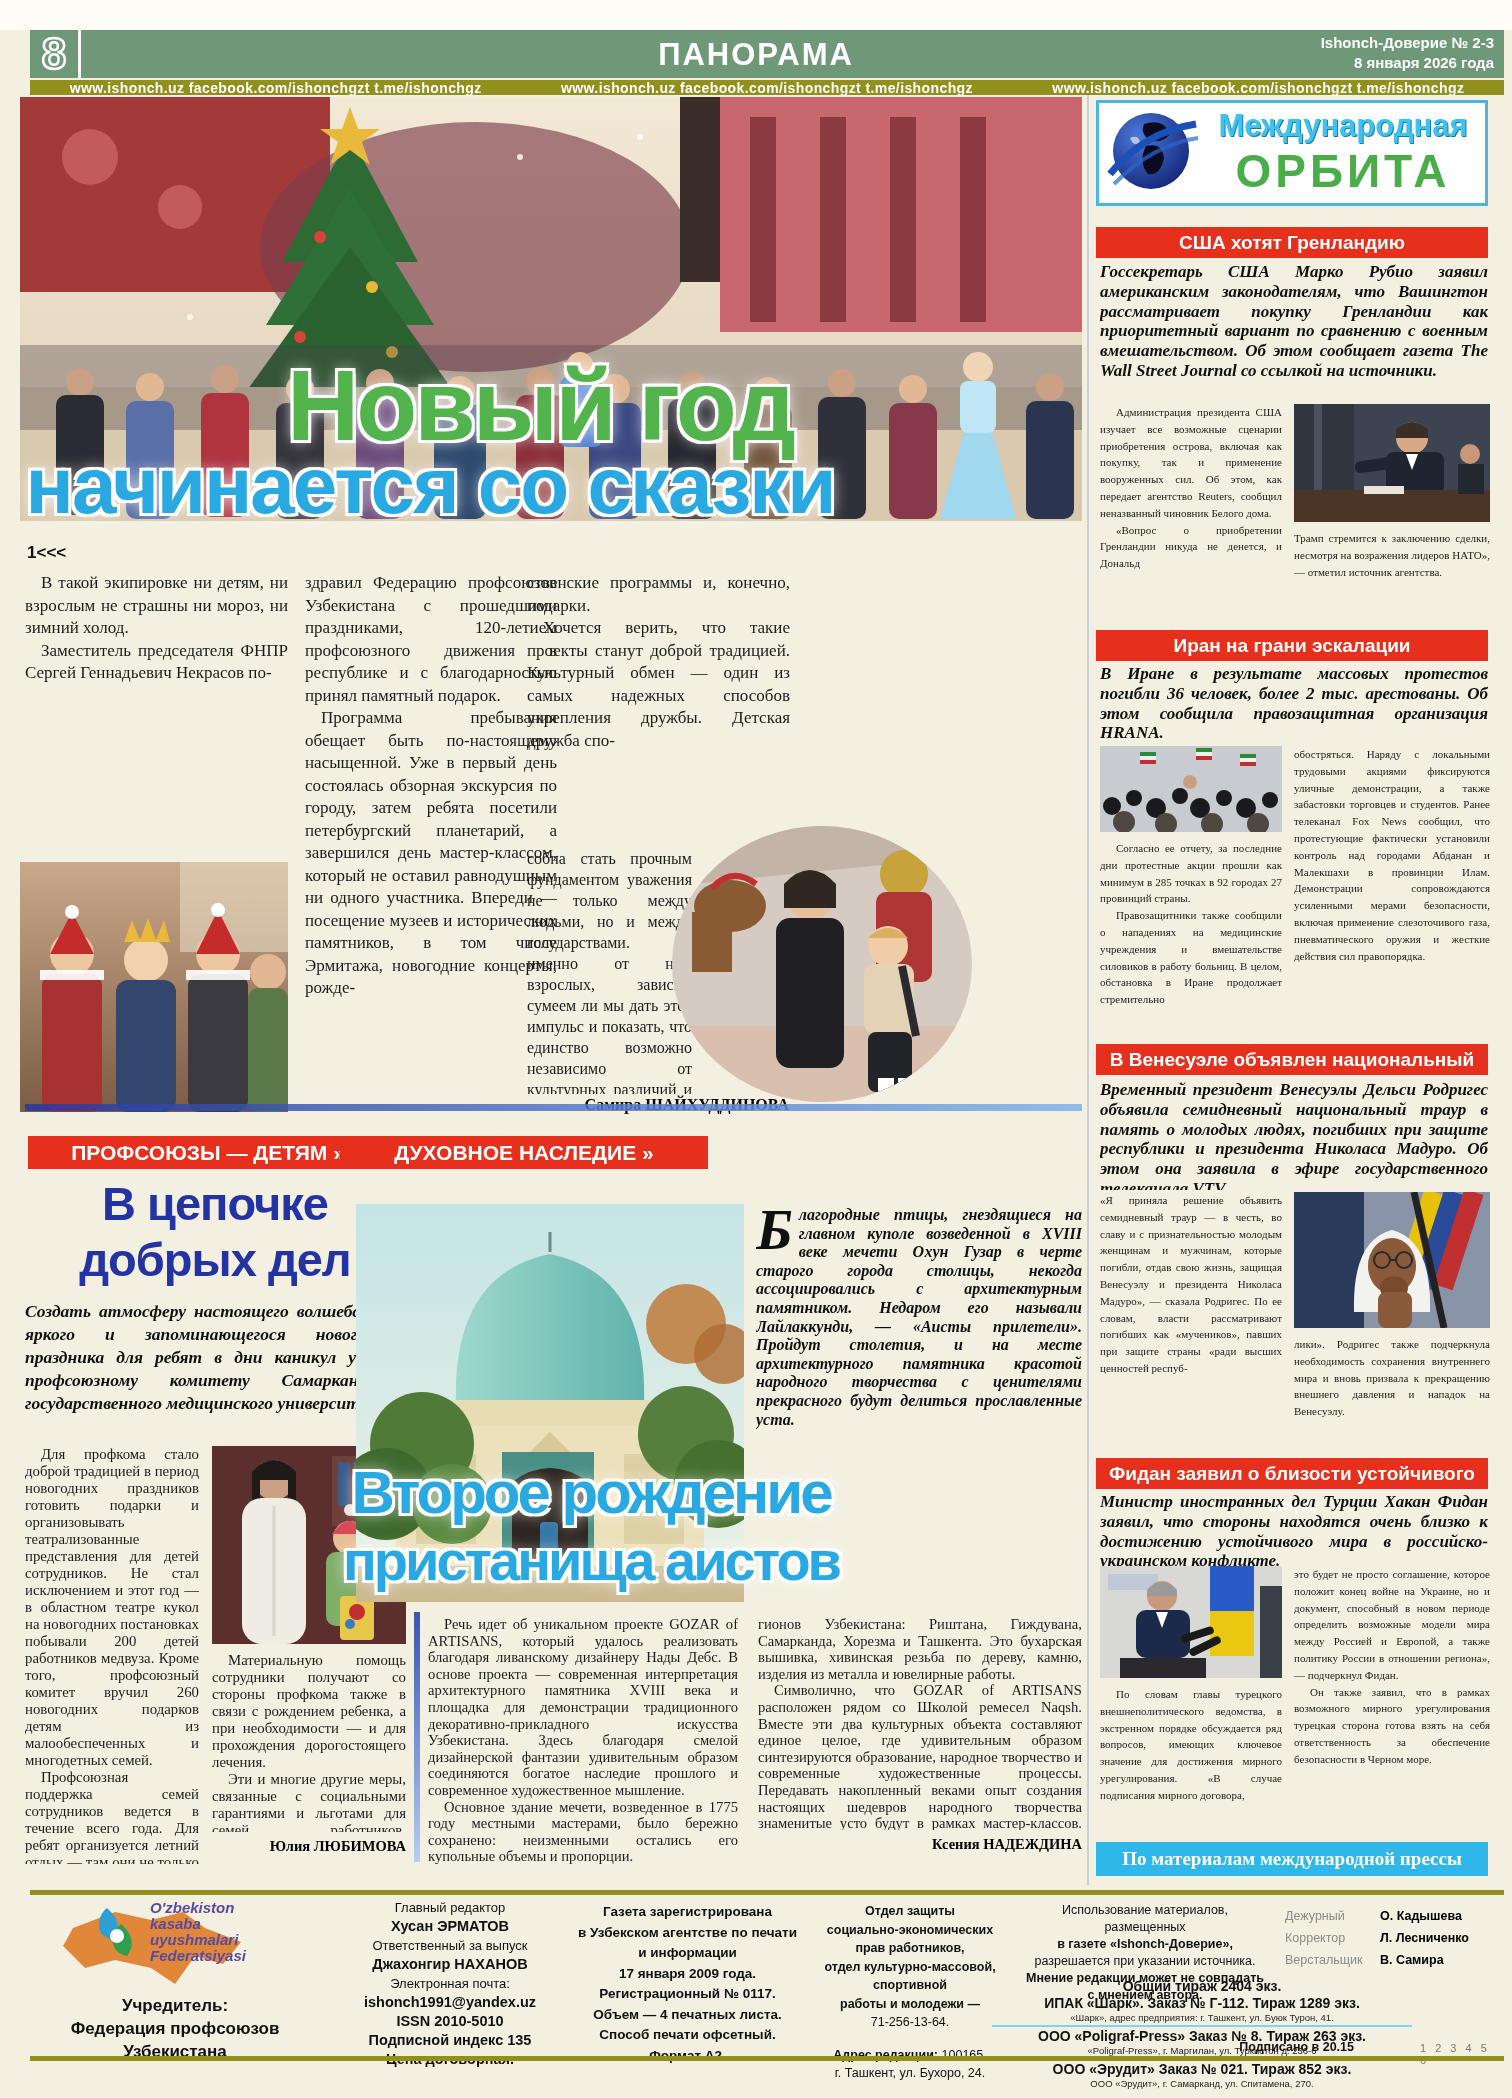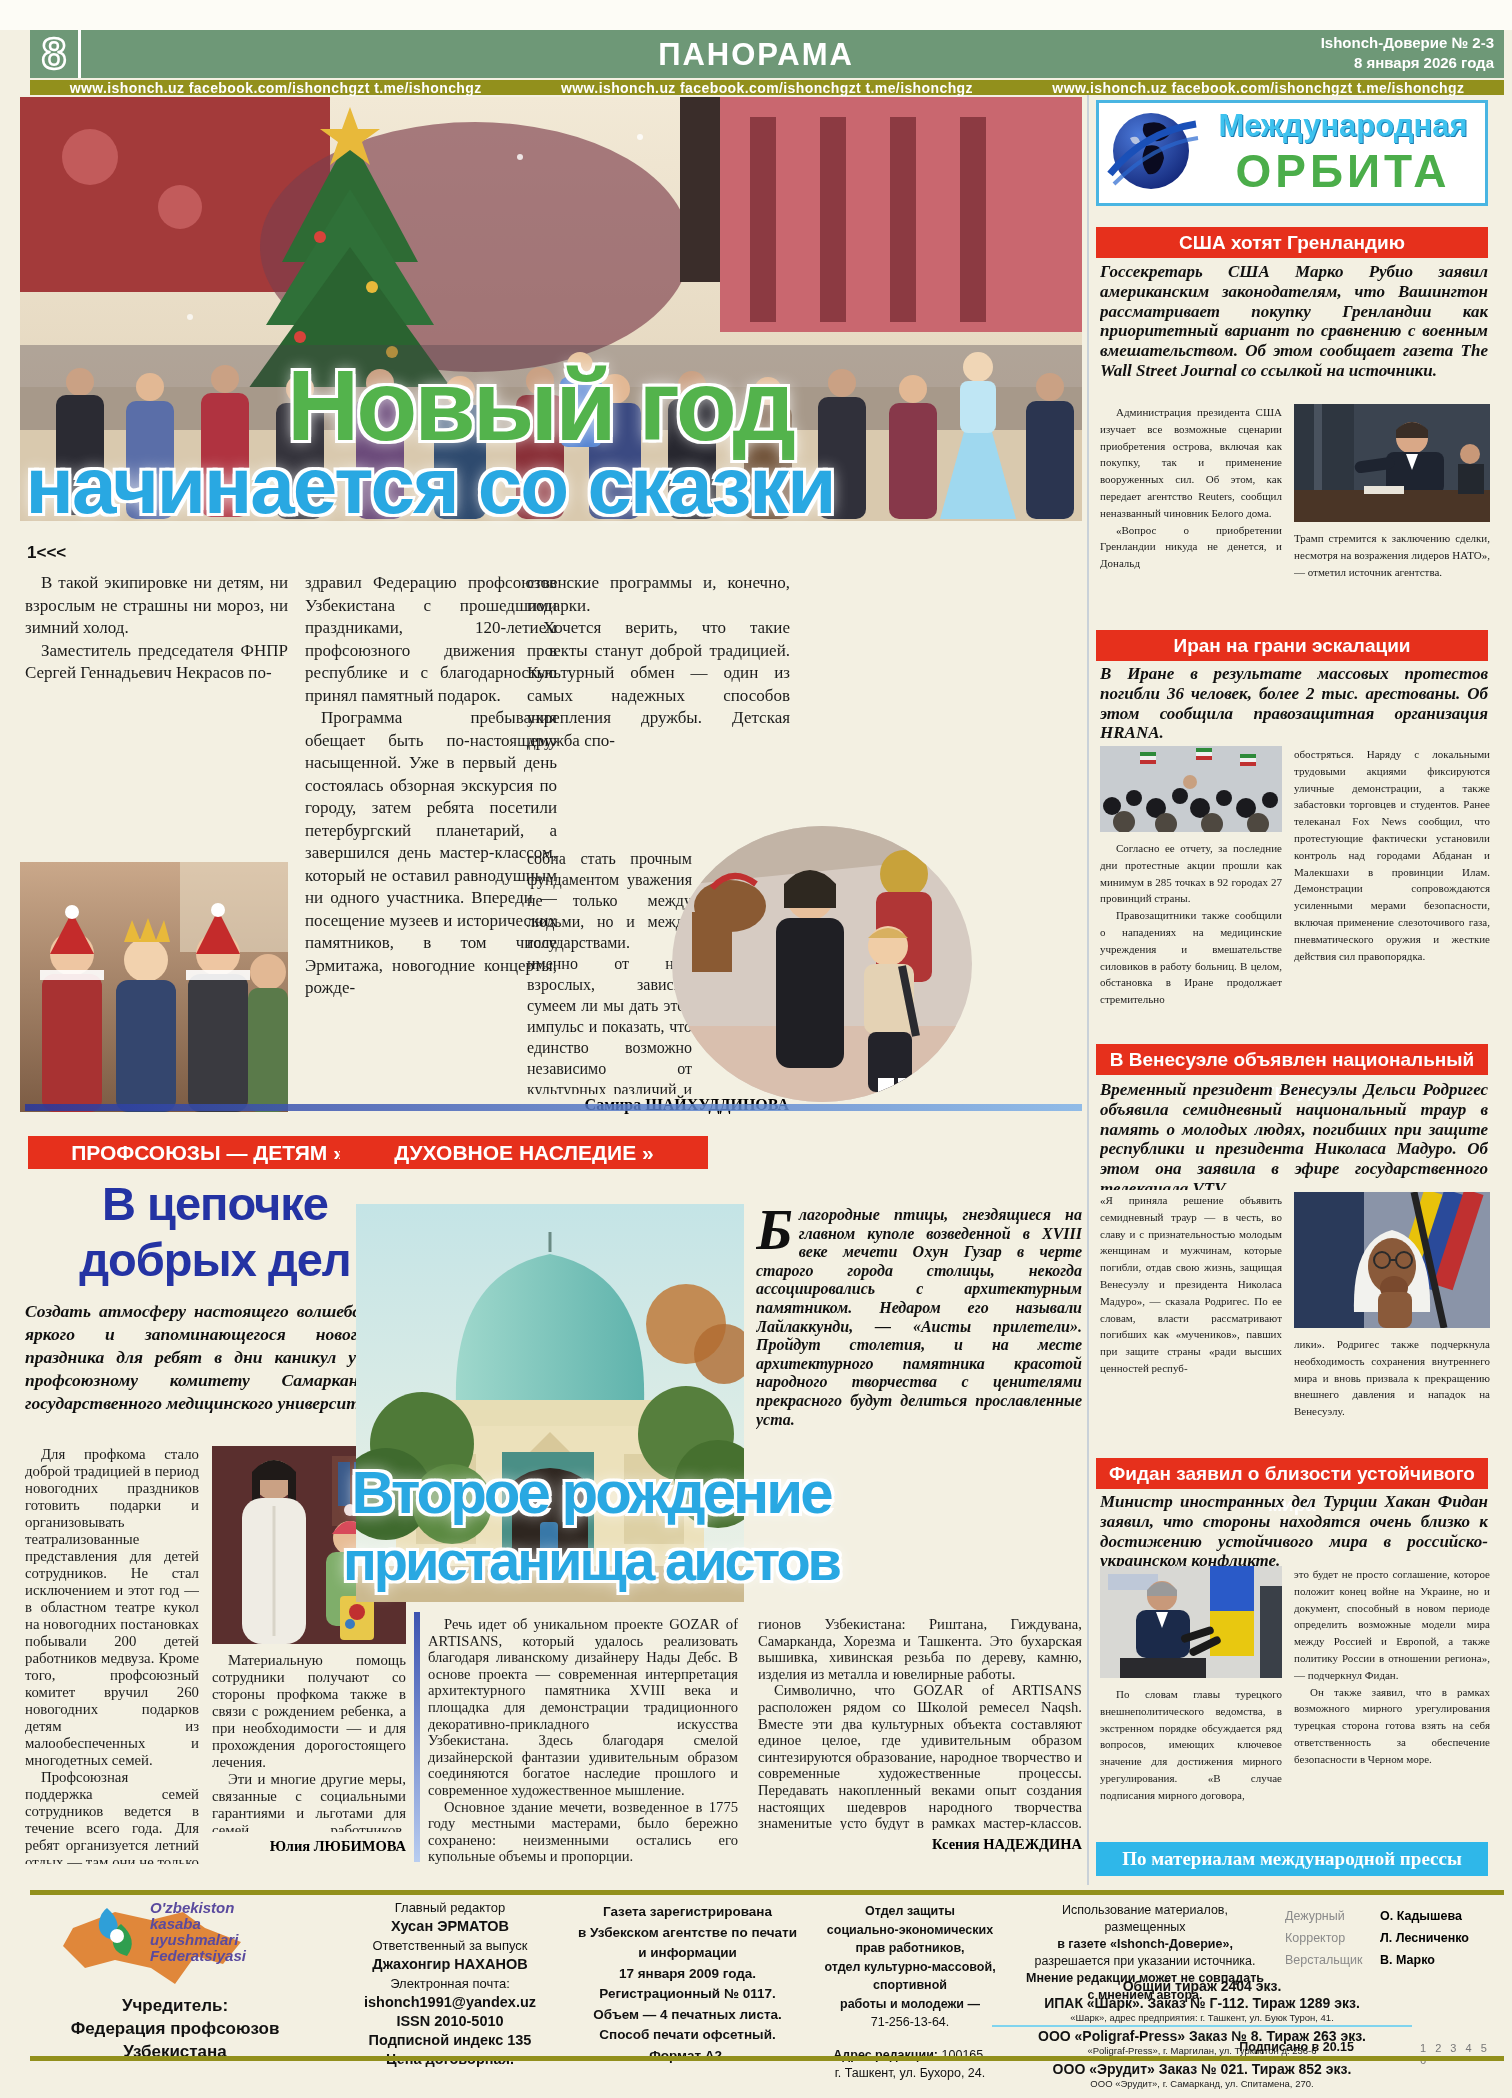--- a/index.html
+++ b/index.html
@@ -562,21 +562,21 @@
 
   <div class="abs staff">
     <div class="roles">
       <div>Дежурный</div>
       <div>Корректор</div>
       <div>Верстальщик</div>
     </div>
     <div class="names">
       <div>О. Кадышева</div>
       <div>Л. Лесниченко</div>
-      <div>В. Марко</div>
+      <div>В. Самира</div>
     </div>
   </div>
 
   <div class="abs tiraz">
     <div class="tz-b">Общий тираж 2404 экз.</div>
     <div class="tz-b">ИПАК «Шарк». Заказ № Г-112. Тираж 1289 экз.</div>
     <div class="tz-s">«Шарк», адрес предприятия: г. Ташкент, ул. Буюк Турон, 41.</div>
     <div class="tz-r"></div>
     <div class="tz-b">ООО «Poligraf-Press» Заказ № 8. Тираж 263 экз.</div>
     <div class="tz-s">«Poligraf-Press», г. Маргилан, ул. Туркистон д. 236-6</div>

